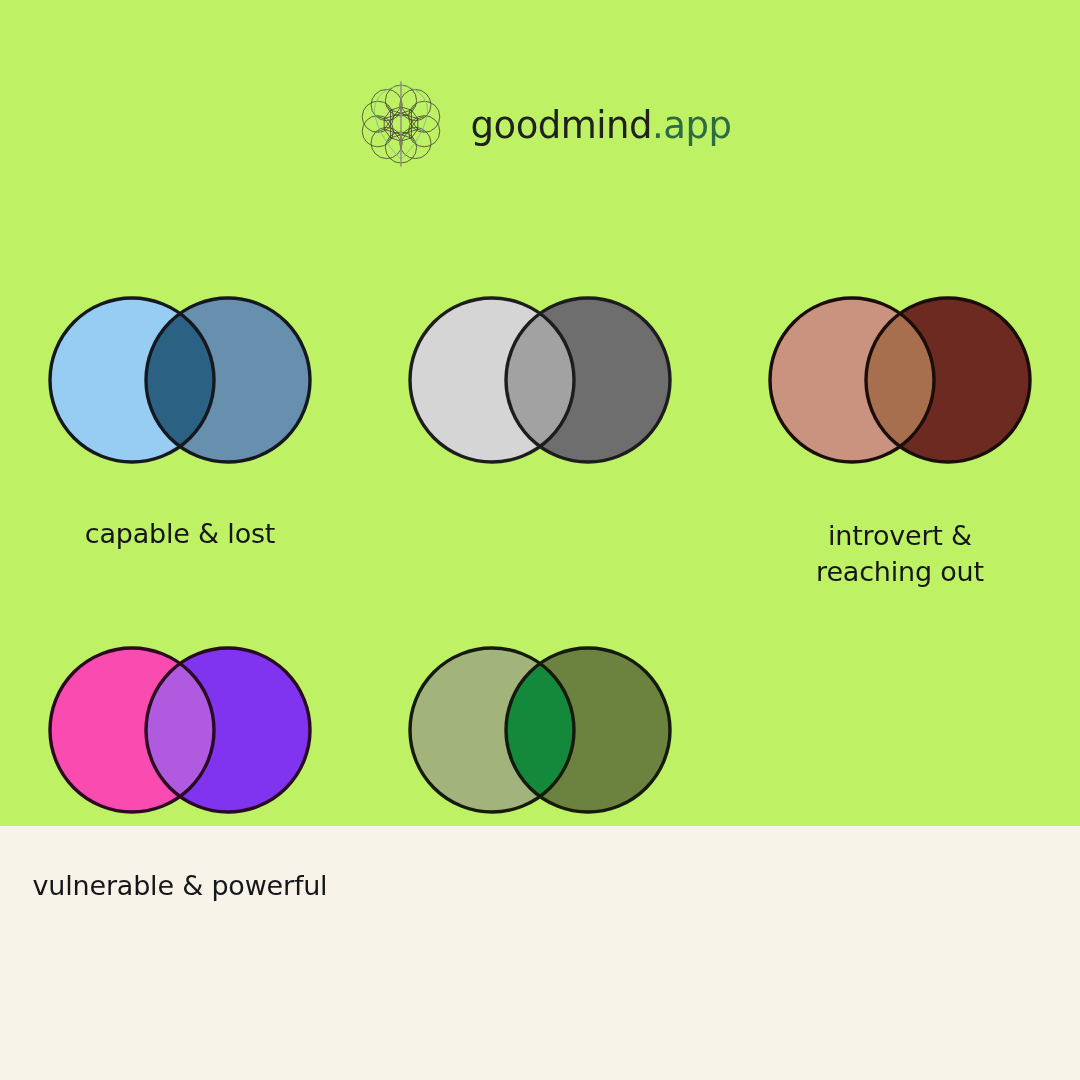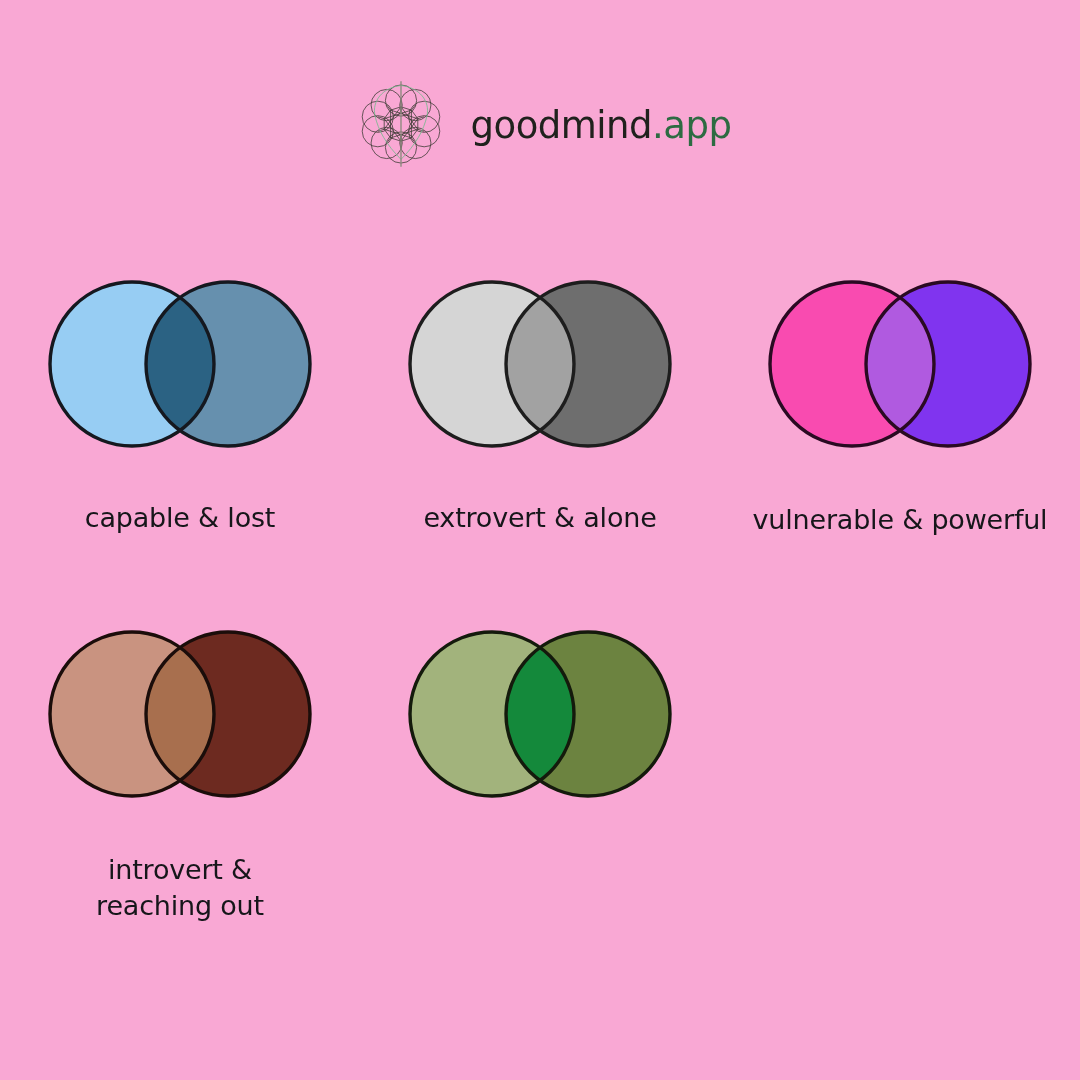--- a/index.html
+++ b/index.html
@@ -11,22 +11,22 @@
     width: 1080px;
     height: 1080px;
     background: #f7f3e8;
     font-family: "DejaVu Sans", "Liberation Sans", sans-serif;
     overflow: hidden;
   }
 
   #page {
     position: relative;
     width: 1080px;
-    height: 1080px;
-    background: #f9a8d4;
+    height: 826px;
+    background: #bef264;
   }
 
   
   .brand {
     position: absolute;
     top: 68px;
     left: 0;
     width: 1080px;
     height: 112px;
     display: flex;
@@ -52,21 +52,21 @@
   .brand-text .word {
     color: #20211d;
   }
   .brand-text .tld {
     color: #2d6b42;
   }
 
   
   .grid {
     position: absolute;
-    top: 260px;
+    top: 276px;
     left: 0;
     width: 1080px;
     display: grid;
     grid-template-columns: repeat(3, 360px);
     grid-template-rows: 350px 350px;
   }
   .cell {
     position: relative;
     display: flex;
     flex-direction: column;
@@ -176,56 +176,55 @@
             <clipPath id="clip-2">
               <circle cx="86" cy="104" r="82"></circle>
             </clipPath>
           </defs>
           <circle cx="86" cy="104" r="82" fill="#d5d5d5"></circle>
           <circle cx="182" cy="104" r="82" fill="#6e6e6e"></circle>
           <circle cx="182" cy="104" r="82" fill="#a2a2a2" clip-path="url(#clip-2)"></circle>
           <circle cx="86" cy="104" r="82" fill="none" stroke="#1d1d1d" stroke-width="3.4"></circle>
           <circle cx="182" cy="104" r="82" fill="none" stroke="#1d1d1d" stroke-width="3.4"></circle>
         </svg>
-        <div class="venn-label">extrovert &amp; alone</div>
+      </div>
+      <div class="cell row2">
+        <svg class="venn" viewBox="0 0 268 216">
+          <defs>
+            <clipPath id="clip-4">
+              <circle cx="86" cy="104" r="82"></circle>
+            </clipPath>
+          </defs>
+          <circle cx="86" cy="104" r="82" fill="#c99380"></circle>
+          <circle cx="182" cy="104" r="82" fill="#6d2a20"></circle>
+          <circle cx="182" cy="104" r="82" fill="#a86f4e" clip-path="url(#clip-4)"></circle>
+          <circle cx="86" cy="104" r="82" fill="none" stroke="#1b0d0a" stroke-width="3.4"></circle>
+          <circle cx="182" cy="104" r="82" fill="none" stroke="#1b0d0a" stroke-width="3.4"></circle>
+        </svg>
+        <div class="venn-label">introvert &amp;
+reaching out</div>
       </div>
       <div class="cell row2">
         <svg class="venn" viewBox="0 0 268 216">
           <defs>
             <clipPath id="clip-3">
               <circle cx="86" cy="104" r="82"></circle>
             </clipPath>
           </defs>
           <circle cx="86" cy="104" r="82" fill="#f94bb0"></circle>
           <circle cx="182" cy="104" r="82" fill="#8034ef"></circle>
           <circle cx="182" cy="104" r="82" fill="#b05ae0" clip-path="url(#clip-3)"></circle>
           <circle cx="86" cy="104" r="82" fill="none" stroke="#2a0a22" stroke-width="3.4"></circle>
           <circle cx="182" cy="104" r="82" fill="none" stroke="#2a0a22" stroke-width="3.4"></circle>
         </svg>
         <div class="venn-label">vulnerable &amp; powerful</div>
       </div>
       <div class="cell row2">
         <svg class="venn" viewBox="0 0 268 216">
           <defs>
-            <clipPath id="clip-4">
-              <circle cx="86" cy="104" r="82"></circle>
-            </clipPath>
-          </defs>
-          <circle cx="86" cy="104" r="82" fill="#c99380"></circle>
-          <circle cx="182" cy="104" r="82" fill="#6d2a20"></circle>
-          <circle cx="182" cy="104" r="82" fill="#a86f4e" clip-path="url(#clip-4)"></circle>
-          <circle cx="86" cy="104" r="82" fill="none" stroke="#1b0d0a" stroke-width="3.4"></circle>
-          <circle cx="182" cy="104" r="82" fill="none" stroke="#1b0d0a" stroke-width="3.4"></circle>
-        </svg>
-        <div class="venn-label">introvert &amp;
-reaching out</div>
-      </div>
-      <div class="cell row2">
-        <svg class="venn" viewBox="0 0 268 216">
-          <defs>
             <clipPath id="clip-5">
               <circle cx="86" cy="104" r="82"></circle>
             </clipPath>
           </defs>
           <circle cx="86" cy="104" r="82" fill="#a2b37c"></circle>
           <circle cx="182" cy="104" r="82" fill="#6c8340"></circle>
           <circle cx="182" cy="104" r="82" fill="#14893b" clip-path="url(#clip-5)"></circle>
           <circle cx="86" cy="104" r="82" fill="none" stroke="#141a0c" stroke-width="3.4"></circle>
           <circle cx="182" cy="104" r="82" fill="none" stroke="#141a0c" stroke-width="3.4"></circle>
         </svg>

